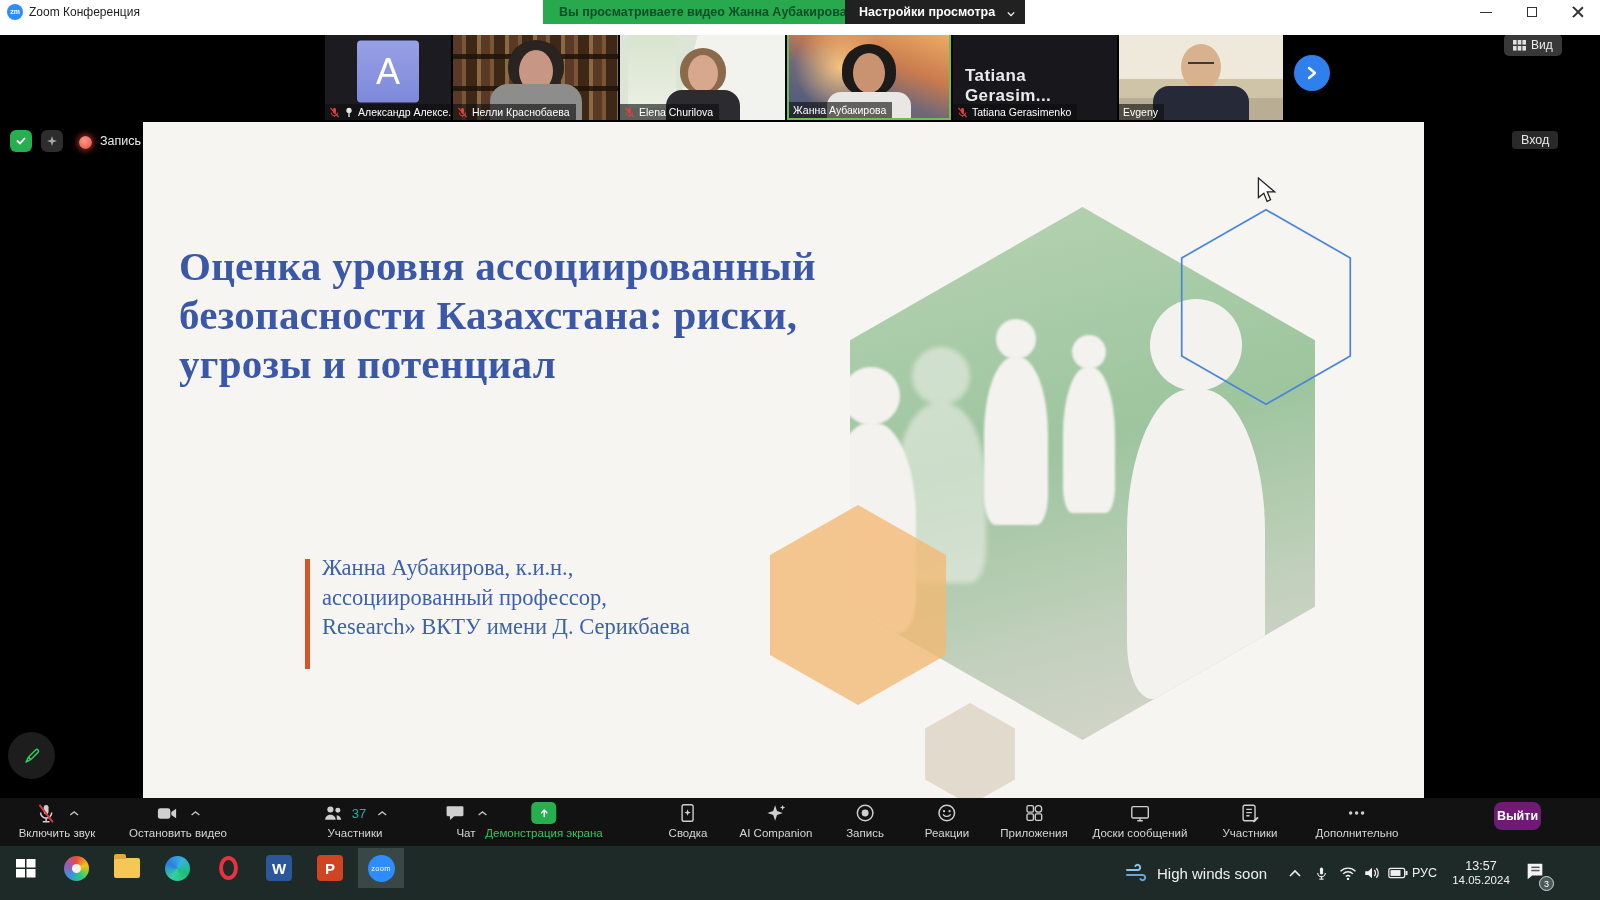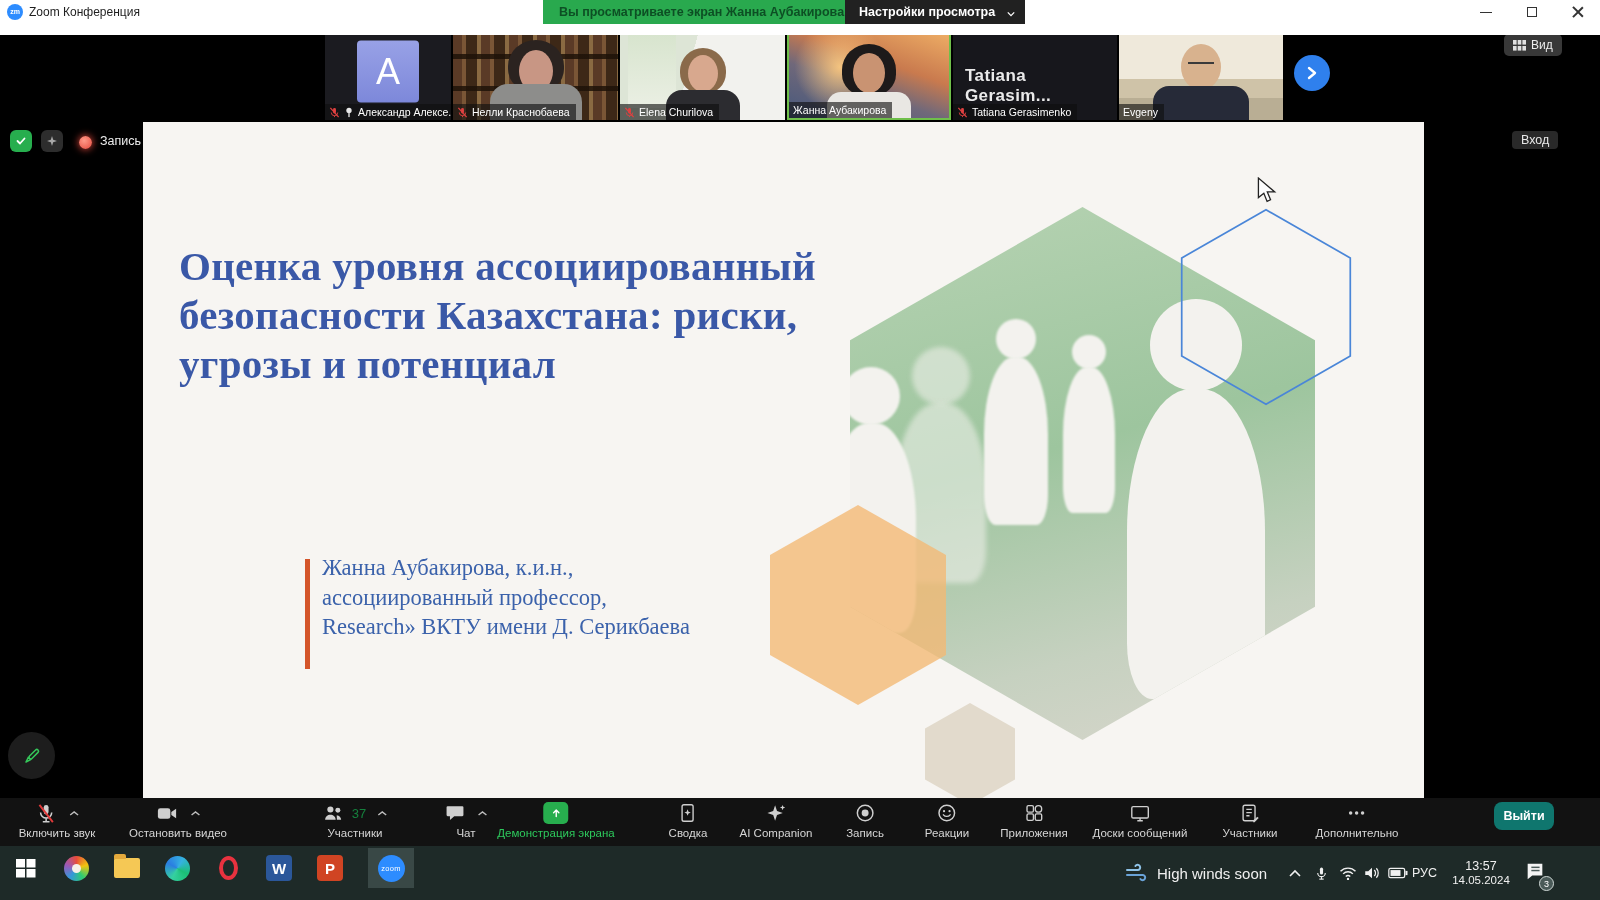--- a/index.html
+++ b/index.html
@@ -85,22 +85,22 @@
   #cursor { position:absolute; left:1112px; top:55px; z-index:10; }
 
   
   #toolbar { position:absolute; left:0; top:798px; width:1600px; height:48px; background:#121212; z-index:30; }
   .tbtn { position:absolute; top:2px; transform:translateX(-50%); display:flex; flex-direction:column;
     align-items:center; gap:1px; cursor:pointer; }
   .ticon-row { display:flex; align-items:center; gap:11px; height:26px; }
   .tlabel { font-size:11.5px; color:#d6d6d6; white-space:nowrap; }
   .tlabel.green { color:#2dc95c; }
   .share-box { width:25px; height:22px; border-radius:5px; background:#27ae4e; display:flex; align-items:center; justify-content:center; }
-  .count { color:#15803d; font-size:13px; margin-left:-4px; }
-  #leave-btn { position:absolute; left:1494px; top:4px; width:60px; height:28px; background:#0f766e; border-radius:8px;
+  .count { color:#14b8a6; font-size:13px; margin-left:-4px; }
+  #leave-btn { position:absolute; left:1494px; top:4px; width:47px; height:28px; background:#701a75; border-radius:8px;
     color:#fff; font-size:12.5px; font-weight:bold; display:flex; align-items:center; justify-content:center; cursor:pointer; }
 
   
   #taskbar { position:absolute; left:0; top:846px; width:1600px; height:54px; background:#1e2a28; z-index:40; }
   .tcell { position:absolute; top:2px; width:46px; height:40px; display:flex; align-items:center; justify-content:center; cursor:pointer; }
   .appsq { width:26px; height:26px; border-radius:4px; display:flex; align-items:center; justify-content:center;
     color:#fff; font-weight:bold; font-size:15px; }
   #cell-zoom { background:#394846; }
   .zoom-circ { width:27px; height:27px; border-radius:50%; background:#2d8cff; color:#fff; font-size:7.5px;
     display:flex; align-items:center; justify-content:center; letter-spacing:.3px; }
@@ -118,21 +118,21 @@
   #notif { left:1524px; position:absolute; top:14px; }
   #notif-badge { position:absolute; right:-8px; bottom:-5px; width:15px; height:15px; border-radius:50%;
     background:#4a5a58; border:1.5px solid #cfd8d6; color:#fff; font-size:9px; display:flex; align-items:center; justify-content:center; }
 </style>
 </head>
 <body>
 
 <div id="titlebar">
   <div id="zm-icon">zm</div>
   <div id="app-title">Zoom Конференция</div>
-  <div id="view-banner">Вы просматриваете экран Жанна Аубакирова</div>
+  <div id="view-banner">Вы просматриваете видео Жанна Аубакирова</div>
   <div id="view-settings">
     <span>Настройки просмотра</span>
     <svg class="chev" viewBox="0 0 10 6">
         <polyline points="1,1 5,5 9,1" fill="none" stroke="#fff" stroke-width="1.6"></polyline>
       </svg>
   </div>
   <div class="winctl" id="btn-min">
       <div class="minus"></div>
     </div>
   <div class="winctl" id="btn-max">
@@ -357,21 +357,21 @@
       <svg width="22" height="22" viewBox="0 0 24 24">
           <path d="M4 4.5h16a1.2 1.2 0 0 1 1.2 1.2v8.6a1.2 1.2 0 0 1-1.2 1.2h-8.8L6.5 19.6v-4.1H4a1.2 1.2 0 0 1-1.2-1.2V5.7A1.2 1.2 0 0 1 4 4.5z" fill="#cfcfcf"></path>
         </svg>
       <svg width="11" height="7" viewBox="0 0 14 8">
           <polyline points="2,6 7,2 12,6" fill="none" stroke="#bdbdbd" stroke-width="1.8"></polyline>
         </svg>
     </div>
     <div class="tlabel">Чат</div>
   </div>
 
-  <div class="tbtn" style="left:556px;">
+  <div class="tbtn" style="left:544px;text-decoration:underline;">
     <div class="ticon-row">
       <div class="share-box">
         <svg width="14" height="14" viewBox="0 0 24 24">
             <path d="M12 18V7M12 7l-4.5 4.5M12 7l4.5 4.5" fill="none" stroke="#fff" stroke-width="2.4" stroke-linecap="round" stroke-linejoin="round"></path>
           </svg>
       </div>
     </div>
     <div class="tlabel green">Демонстрация экрана</div>
   </div>
 
@@ -487,21 +487,21 @@
     </div>
   <div class="tcell" style="left:205px;">
       <div class="opera-ring"></div>
     </div>
   <div class="tcell" style="left:256px;">
     <div class="appsq" style="background:#2b579a;">W</div>
   </div>
   <div class="tcell" style="left:307px;">
     <div class="appsq" style="background:#d04423;">P</div>
   </div>
-  <div class="tcell" id="cell-zoom" style="left:358px;margin-left:10px;">
+  <div class="tcell" id="cell-zoom" style="left:358px;">
     <div class="zoom-circ">zoom</div>
   </div>
 
   <div class="tray" id="weather">
     <svg width="24" height="20" viewBox="0 0 24 20">
         <path d="M2 7h11a2.6 2.6 0 1 0-2.6-4" fill="none" stroke="#8fc3e8" stroke-width="2" stroke-linecap="round"></path>
         <path d="M2 12h16a2.6 2.6 0 1 1-2.6 4" fill="none" stroke="#6aa3d8" stroke-width="2" stroke-linecap="round"></path>
       </svg>
     <span>High winds soon</span>
   </div>

